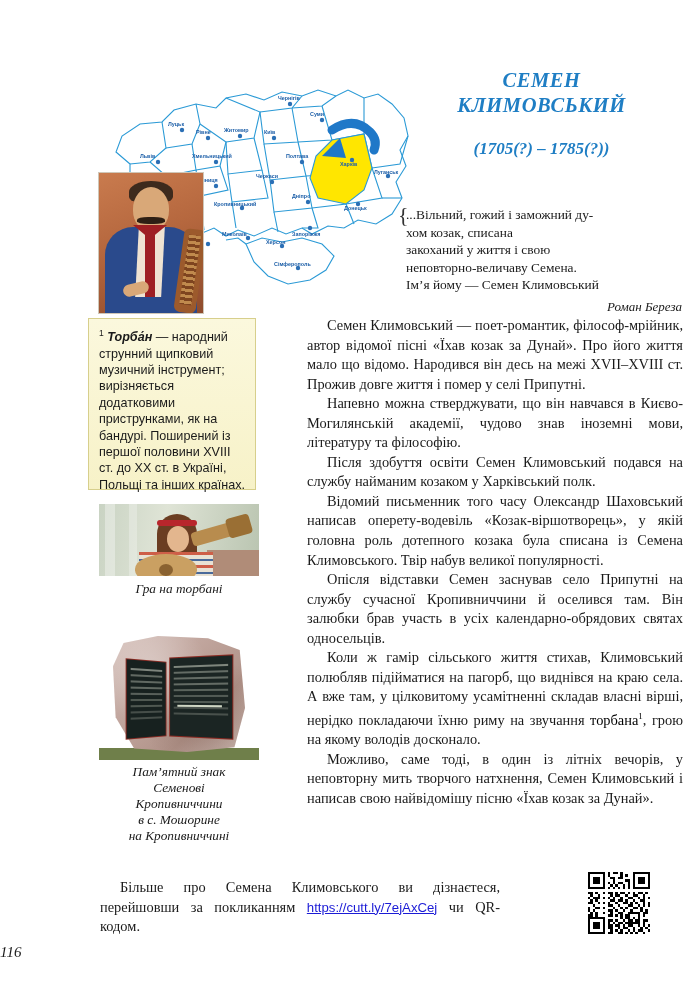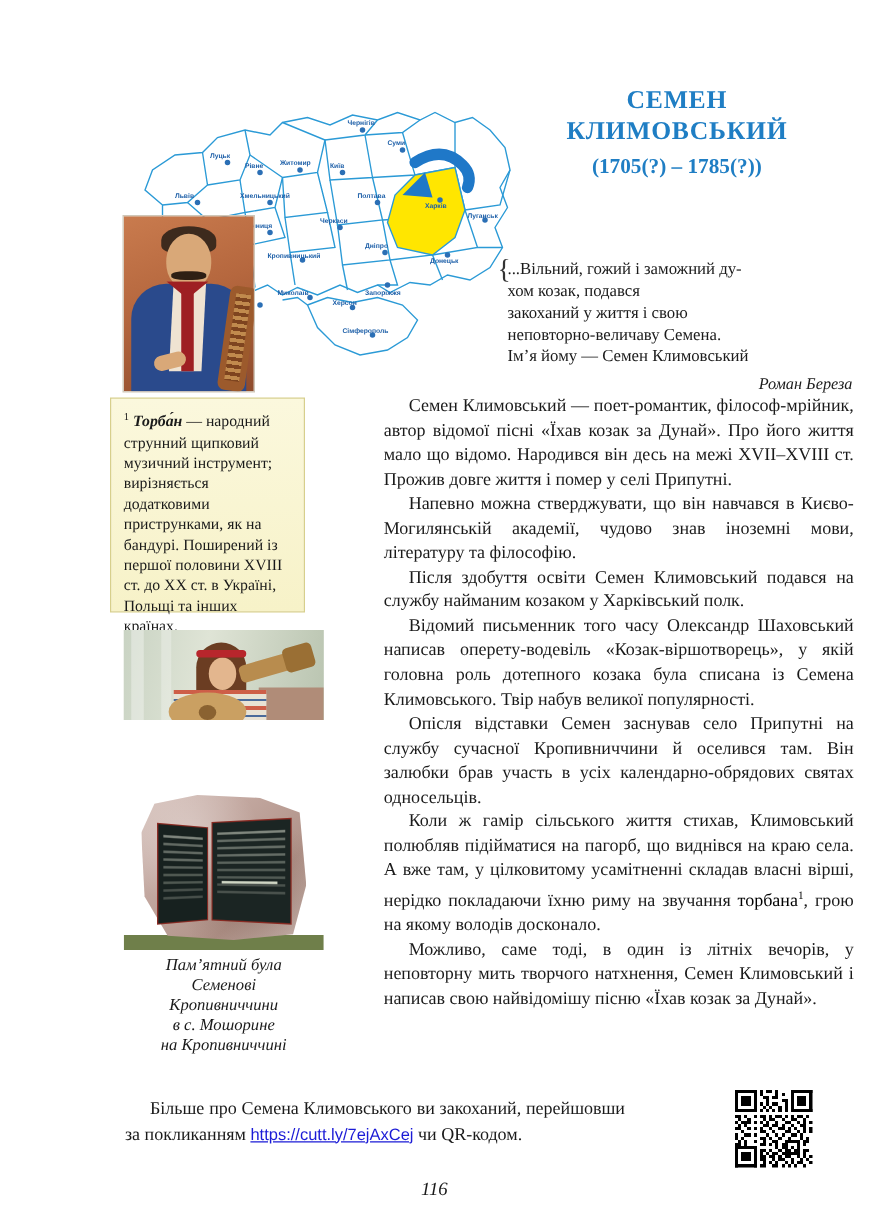--- a/index.html
+++ b/index.html
@@ -56,26 +56,26 @@
   .portrait .torban:after{
     content:"";position:absolute;left:5px;top:6px;width:12px;height:70px;
     background:repeating-linear-gradient(to bottom,#c08a4d 0 3px,#7e441f 3px 6px);
   }
   .portrait .hand{
     position:absolute;left:24px;top:110px;width:26px;height:12px;background:#d9a878;border-radius:6px;
     transform:rotate(-14deg);
   }
 
   
-  .title-block{position:absolute;left:404px;top:68px;width:275px;text-align:center;}
+  .title-block{position:absolute;left:404px;top:68px;width:275px;text-align:center;font-style:italic;}
   .title-block .nm{
     font-weight:bold;font-size:20.5px;line-height:25px;letter-spacing:.6px;
   }
   .title-block .dates{
-    font-weight:bold;font-size:17px;line-height:24px;margin-top:3px;
+    font-weight:bold;font-size:17px;line-height:24px;margin-top:19px;
   }
 
   
   .epigraph{
     position:absolute;left:406px;top:206px;width:276px;
     font-size:13.4px;line-height:17.6px;
   }
   .epigraph .brace{
     position:absolute;left:-8px;top:2px;font-size:22px;color:#333;line-height:14px;
   }
@@ -89,25 +89,25 @@
     position:absolute;left:307px;top:316px;width:376px;
     font-size:14.4px;line-height:19.55px;text-align:justify;
     text-align-last:left;hyphens:manual;
   }
   .main-text p{margin:0;text-indent:20px;}
   .link-blue{color:#000000;}
   .link-blue sup{font-size:9px;vertical-align:super;}
 
   
   .note{
-    position:absolute;left:88px;top:318px;width:156px;height:172px;
+    position:absolute;left:88px;top:318px;width:168px;height:172px;
     background:linear-gradient(180deg,#fbf8dd 0%,#f7f2c8 100%);
     border:1px solid #d7cf8c;
     box-sizing:border-box;padding:6px 8px 4px 10px;
-    font-family:Liberation Serif, serif;
+    font-family:Liberation Sans, sans-serif;
     font-size:12.6px;line-height:16.4px;color:#1a1a1a;
   }
   .note .ttl{font-style:italic;font-weight:bold;}
   .note sup{font-size:8.5px;vertical-align:super;}
 
   
   .photo-torban{
     position:absolute;left:99px;top:504px;width:160px;height:72px;overflow:hidden;
     background:#cdd6c7;
   }
@@ -167,21 +167,21 @@
   }
   .bottom-text p{margin:0;text-indent:20px;}
   .url{color:#1b1bd6;text-decoration:underline;font-family:"Liberation Sans", sans-serif;font-size:13.2px;margin-top:26px;}
 
   
   .qr{position:absolute;left:588px;top:872px;width:62px;height:62px;background:#fff;}
   .qr canvas,.qr svg{display:block;}
 
   
   .pagenum{
-    position:absolute;left:0;top:944px;width:695px;text-align:center;
+    position:absolute;left:0;top:944px;width:695px;
     font-style:italic;font-size:15px;
   }
 </style>
 </head>
 <body>
 
 <div class="page">
 
   <div class="map-wrap">
     <svg width="330" height="230" viewBox="0 0 330 230" xmlns="http://www.w3.org/2000/svg">
@@ -296,21 +296,21 @@
 
   <div class="title-block">
     <div class="nm" style="color: rgb(31, 126, 196);">СЕМЕН</div>
     <div class="nm" style="color: rgb(31, 126, 196);">КЛИМОВСЬКИЙ</div>
     <div class="dates" style="color: rgb(31, 126, 196);">(1705(?) – 1785(?))</div>
   </div>
 
   <div class="epigraph">
     <span class="brace">{</span>
     <span class="ln">...Вільний, гожий і заможний ду-</span>
-    <span class="ln">хом козак, подався</span>
+    <span class="ln">хом козак, списана</span>
     <span class="ln">закоханий у життя і свою</span>
     <span class="ln">неповторно-величаву Семена.</span>
     <span class="ln">Ім’я йому — Семен Климовський</span>
     <span class="src">Роман Береза</span>
   </div>
 
   <div class="note">
     <sup>1</sup>
     <span class="ttl">Торба́н</span><span> — народний струнний щипковий музичний інструмент; вирізняється додатковими приструнками, як на бандурі. Поширений із першої половини XVIII ст. до XX ст. в Україні, Польщі та інших країнах.</span>
   </div>
@@ -322,53 +322,54 @@
     <div class="couch"></div>
     <div class="girl-hair"></div>
     <div class="girl-face"></div>
     <div class="band"></div>
     <div class="dress"></div>
     <div class="inst-neck"></div>
     <div class="inst-head"></div>
     <div class="inst-body"></div>
     <div class="inst-rose"></div>
   </div>
+  <div class="caption cap-torban">Гра на торбані</div>
 
   <div class="photo-mon">
     <div class="sky"></div>
     <div class="grass"></div>
     <div class="stone"></div>
     <div class="plaqL">
       <div class="txl"></div>
     </div>
     <div class="plaqR">
       <div class="txl"></div>
       <div class="uline"></div>
     </div>
   </div>
   <div class="caption cap-mon">
-    <span>Пам’ятний була</span><br>
+    <span>Пам’ятний знак</span><br>
     <span>Семенові</span><br>
     <span>Кропивниччини</span><br>
     <span>в с. Мошорине</span><br>
     <span>на Кропивниччині</span>
   </div>
 
   <div class="main-text">
     <p>Семен Климовський — поет-романтик, філософ-мрійник, автор відомої пісні «Їхав козак за Дунай». Про його життя мало що відомо. Народився він десь на межі XVII–XVIII ст. Прожив довге життя і помер у селі Припутні.</p>
     <p>Напевно можна стверджувати, що він навчався в Києво-Могилянській академії, чудово знав іноземні мови, літературу та філософію.</p>
     <p>Після здобуття освіти Семен Климовський подався на службу найманим козаком у Харківський полк.</p>
     <p>Відомий письменник того часу Олександр Шаховський написав оперету-водевіль «Козак-віршотворець», у якій головна роль дотепного козака була списана із Семена Климовського. Твір набув великої популярності.</p>
     <p>Опісля відставки Семен заснував село Припутні на службу сучасної Кропивниччини й оселився там. Він залюбки брав участь в усіх календарно-обрядових святах односельців.</p>
     <p><span>Коли ж гамір сільського життя стихав, Климовський полюбляв підійматися на пагорб, що виднівся на краю села. А вже там, у цілковитому усамітненні складав власні вірші, нерідко покладаючи їхню риму на звучання </span><span class="link-blue"><span>торбана</span><sup>1</sup></span><span>, грою на якому володів досконало.</span></p>
     <p>Можливо, саме тоді, в один із літніх вечорів, у неповторну мить творчого натхнення, Семен Климовський і написав свою найвідомішу пісню «Їхав козак за Дунай».</p>
   </div>
 
   <div class="bottom-text">
-    <p><span>Більше про Семена Климовського ви закоханий, перейшовши за покликанням </span><a class="url" href="#">https://cutt.ly/7ejAxCej</a><span> чи QR-кодом.</span></p>
+    <p><span>Більше про Семена Климовського ви дізнаєтеся, перейшовши за покликанням </span><a class="url" href="#">https://cutt.ly/7ejAxCej</a><span> чи QR-кодом.</span></p>
   </div>
 
   <div class="qr">
     <svg width="62" height="62" viewBox="0 0 25 25" xmlns="http://www.w3.org/2000/svg" shape-rendering="crispEdges">
       <rect width="25" height="25" fill="#fff"></rect>
       <g fill="#000">
 
         <rect x="0" y="0" width="7" height="1"></rect>
           <rect x="0" y="6" width="7" height="1"></rect>
         <rect x="0" y="0" width="1" height="7"></rect>

